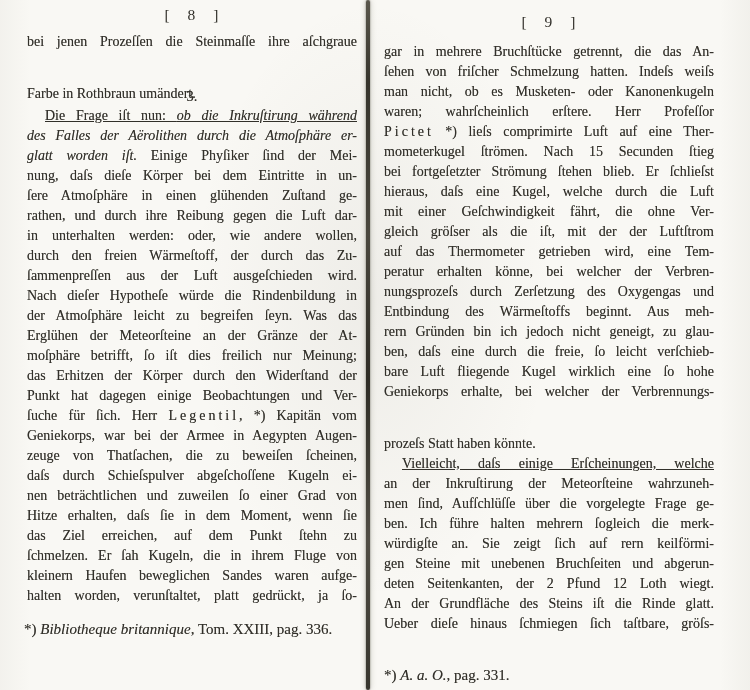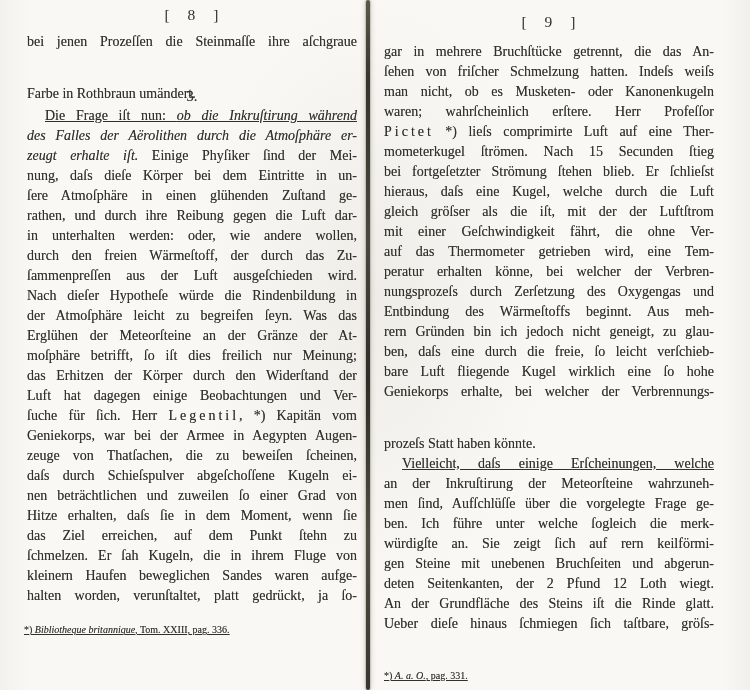--- a/index.html
+++ b/index.html
@@ -39,22 +39,22 @@
     text-shadow:0 0 .5px rgba(50,48,42,.55);
     white-space:nowrap;
   }
   .ln.nj{text-align:center;text-align-last:left;margin-top:32px;}
   .ln.ind{text-indent:18px;text-decoration:underline;}
   .secnum{
     height:20px;line-height:20px;text-align:center;font-size:14.5px;
     text-shadow:0 0 .5px rgba(50,48,42,.55);
   }
   .fnote{
-    font-size:10px;line-height:19px;height:20px;overflow:hidden;
-    text-shadow:0 0 .4px rgba(50,48,42,.5);white-space:nowrap;text-decoration:underline;
+    font-size:15px;line-height:19px;height:20px;overflow:hidden;
+    text-shadow:0 0 .4px rgba(50,48,42,.5);white-space:nowrap;
   }
   .it{font-style:italic;}
   .lsp{letter-spacing:3px;}
   
   #l-hdr{left:27px;top:4px;}
   #l-para1{left:27px;top:32px;}
   #l-sec{left:27px;top:86px;}
   #l-para2{left:27px;top:106px;}
   #l-fn{left:24px;top:620px;}
   
@@ -74,33 +74,33 @@
   <div class="col" id="l-para1">
       <div class="ln">bei jenen Prozeſſen die Steinmaſſe ihre aſchgraue</div>
       <div class="ln nj">Farbe in Rothbraun umändert.</div>
     </div>
 
   <div class="col secnum" id="l-sec">3.</div>
 
   <div class="col" id="l-para2">
       <div class="ln ind">Die Frage iſt nun: <span class="it">ob die Inkruſtirung während</span></div>
       <div class="ln"><span class="it">des Falles der Aërolithen durch die Atmoſphäre er-</span></div>
-      <div class="ln"><span class="it">zeugt erhalte iſt.</span>  Einige Phyſiker ſind der Mei-</div>
+      <div class="ln"><span class="it">glatt worden iſt.</span>  Einige Phyſiker ſind der Mei-</div>
       <div class="ln">nung, daſs dieſe Körper bei dem Eintritte in un-</div>
       <div class="ln">ſere Atmoſphäre in einen glühenden Zuſtand ge-</div>
       <div class="ln">rathen, und durch ihre Reibung gegen die Luft dar-</div>
       <div class="ln">in unterhalten werden: oder, wie andere wollen,</div>
       <div class="ln">durch den freien Wärmeſtoff, der durch das Zu-</div>
       <div class="ln">ſammenpreſſen aus der Luft ausgeſchieden wird.</div>
       <div class="ln">Nach dieſer Hypotheſe würde die Rindenbildung in</div>
       <div class="ln">der Atmoſphäre leicht zu begreifen ſeyn.  Was das</div>
       <div class="ln">Erglühen der Meteorſteine an der Gränze der At-</div>
       <div class="ln">moſphäre betrifft, ſo iſt dies freilich nur Meinung;</div>
       <div class="ln">das Erhitzen der Körper durch den Widerſtand der</div>
-      <div class="ln">Luft hat dagegen einige Beobachtungen und Ver-</div>
+      <div class="ln">Punkt hat dagegen einige Beobachtungen und Ver-</div>
       <div class="ln">ſuche für ſich.  Herr <span class="lsp">Legentil</span>, *) Kapitän vom</div>
       <div class="ln">Geniekorps, war bei der Armee in Aegypten Augen-</div>
       <div class="ln">zeuge von Thatſachen, die zu beweiſen ſcheinen,</div>
       <div class="ln">daſs durch Schieſspulver abgeſchoſſene Kugeln ei-</div>
       <div class="ln">nen beträchtlichen und zuweilen ſo einer Grad von</div>
       <div class="ln">Hitze erhalten, daſs ſie in dem Moment, wenn ſie</div>
       <div class="ln">das Ziel erreichen, auf dem Punkt ſtehn zu</div>
       <div class="ln">ſchmelzen.  Er ſah Kugeln, die in ihrem Fluge von</div>
       <div class="ln">kleinern Haufen beweglichen Sandes waren aufge-</div>
       <div class="ln">halten worden, verunſtaltet, platt gedrückt, ja ſo-</div>
@@ -113,37 +113,37 @@
   <div class="col" id="r-body">
     <div>
         <div class="ln">gar in mehrere Bruchſtücke getrennt, die das An-</div>
         <div class="ln">ſehen von friſcher Schmelzung hatten.  Indeſs weiſs</div>
         <div class="ln">man nicht, ob es Musketen- oder Kanonenkugeln</div>
         <div class="ln">waren; wahrſcheinlich erſtere.  Herr Profeſſor</div>
         <div class="ln"><span class="lsp">Pictet</span> *) lieſs comprimirte Luft auf eine Ther-</div>
         <div class="ln">mometerkugel ſtrömen.  Nach 15 Secunden ſtieg</div>
         <div class="ln">bei fortgeſetzter Strömung ſtehen blieb.  Er ſchlieſst</div>
         <div class="ln">hieraus, daſs eine Kugel, welche durch die Luft</div>
+        <div class="ln">mit einer Geſchwindigkeit fährt, die ohne Ver-</div>
         <div class="ln">gleich gröſser als die iſt, mit der der Luftſtrom</div>
-        <div class="ln">mit einer Geſchwindigkeit fährt, die ohne Ver-</div>
         <div class="ln">auf das Thermometer getrieben wird, eine Tem-</div>
         <div class="ln">peratur erhalten könne, bei welcher der Verbren-</div>
         <div class="ln">nungsprozeſs durch Zerſetzung des Oxygengas und</div>
         <div class="ln">Entbindung des Wärmeſtoffs beginnt.  Aus meh-</div>
         <div class="ln">rern Gründen bin ich jedoch nicht geneigt, zu glau-</div>
         <div class="ln">ben, daſs eine durch die freie, ſo leicht verſchieb-</div>
         <div class="ln">bare Luft fliegende Kugel wirklich eine ſo hohe</div>
         <div class="ln">Geniekorps erhalte, bei welcher der Verbrennungs-</div>
         <div class="ln nj">prozeſs Statt haben könnte.</div>
       </div>
     <div>
         <div class="ln ind">Vielleicht, daſs einige Erſcheinungen, welche</div>
         <div class="ln">an der Inkruſtirung der Meteorſteine wahrzuneh-</div>
         <div class="ln">men ſind, Aufſchlüſſe über die vorgelegte Frage ge-</div>
-        <div class="ln">ben.  Ich führe unter welche ſogleich die merk-</div>
+        <div class="ln">ben.  Ich führe halten mehrern ſogleich die merk-</div>
         <div class="ln">würdigſte an.  Sie zeigt ſich auf rern keilförmi-</div>
         <div class="ln">gen Steine mit unebenen Bruchſeiten und abgerun-</div>
         <div class="ln">deten Seitenkanten, der 2 Pfund 12 Loth wiegt.</div>
         <div class="ln">An der Grundfläche des Steins iſt die Rinde glatt.</div>
         <div class="ln">Ueber dieſe hinaus ſchmiegen ſich taſtbare, gröſs-</div>
       </div>
   </div>
 
   <div class="col fnote" id="r-fn">*) <span class="it">A. a. O.</span>, pag. 331.</div>
 

